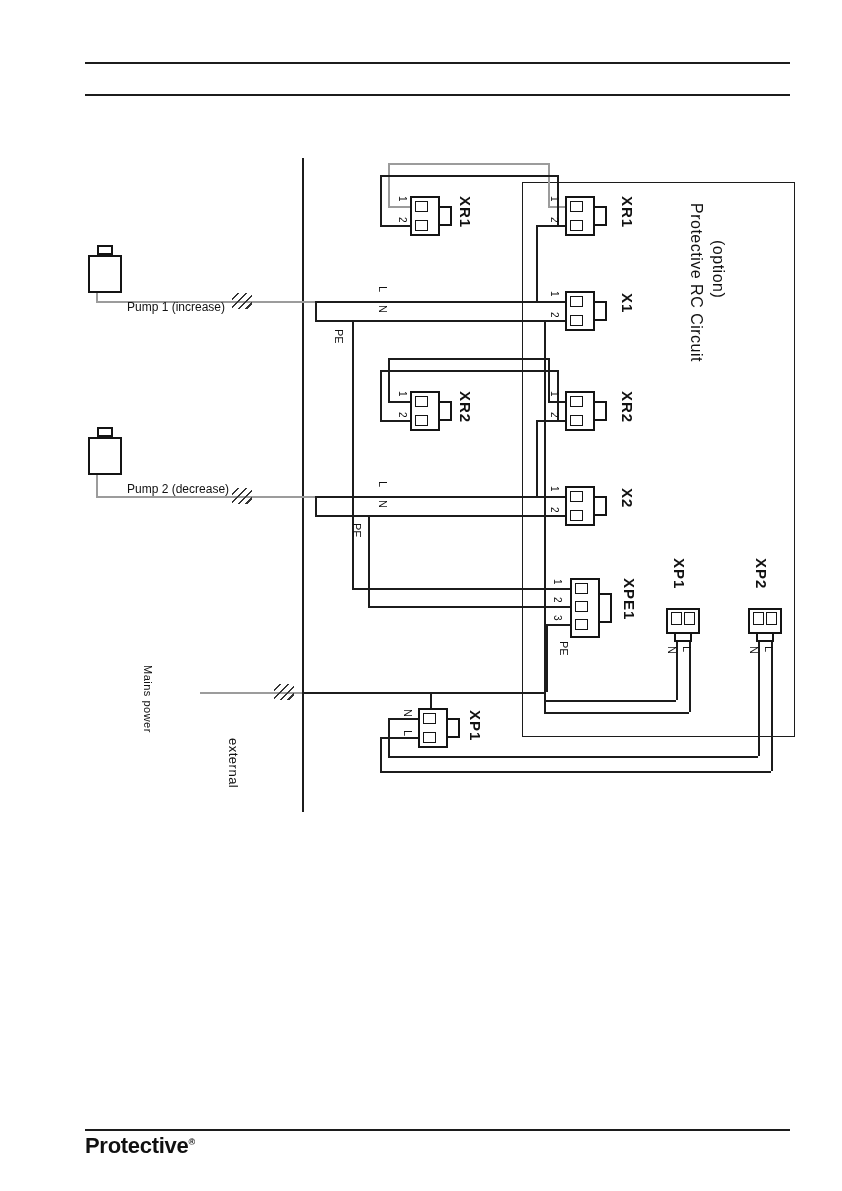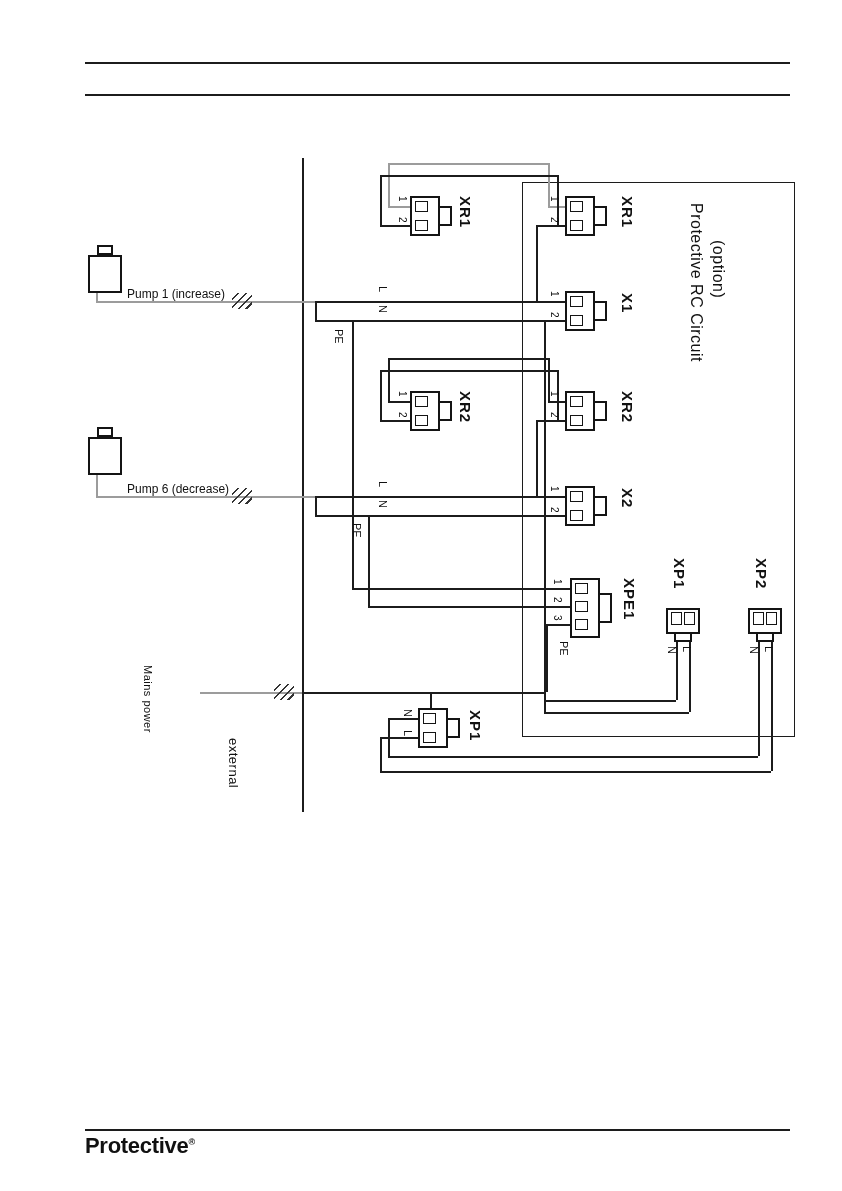--- a/index.html
+++ b/index.html
@@ -224,22 +224,22 @@
     <span class="vtext wl" style="left:377px;top:500px">N</span>
     <span class="vtext wl" style="left:351px;top:523px">PE</span>
     <span class="vtext wl" style="left:558px;top:641px">PE</span>
     <span class="vtext wl" style="left:666px;top:646px">N</span>
     <span class="vtext wl" style="left:681px;top:646px">L</span>
     <span class="vtext wl" style="left:748px;top:646px">N</span>
     <span class="vtext wl" style="left:763px;top:646px">L</span>
     <span class="vtext wl" style="left:402px;top:709px">N</span>
     <span class="vtext wl" style="left:402px;top:730px">L</span>
 
-    <span class="hlabel" style="left:127px;top:287px">Pump 1 (increase)</span>
-    <span class="hlabel" style="left:127px;top:482px">Pump 6 (decrease)</span>
+    <span class="hlabel" style="left:127px;top:300px">Pump 1 (increase)</span>
+    <span class="hlabel" style="left:127px;top:482px">Pump 2 (decrease)</span>
 
     <span class="vtext vsm" style="left:142px;top:665px">Mains power</span>
     <span class="vtext ext" style="left:227px;top:738px">external</span>
 
   </div>
 
   <div class="logo" style="left:85px;top:1133px">
     <span>Protective</span><sup>®</sup>
   </div>
 

